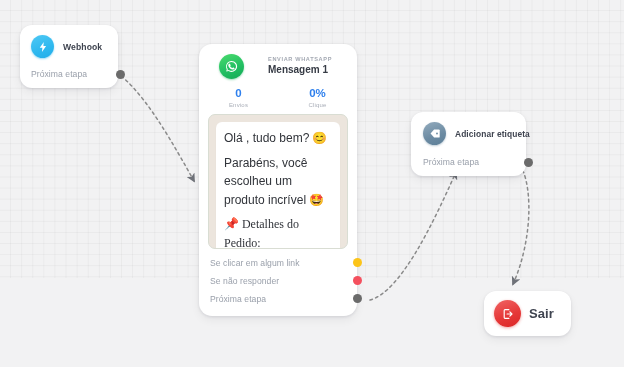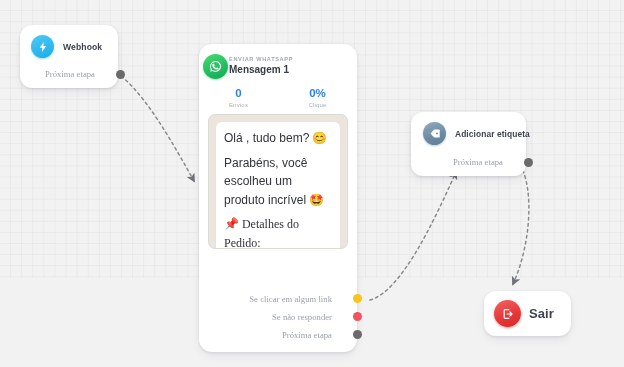--- a/index.html
+++ b/index.html
@@ -63,24 +63,23 @@
     font-size: 9.5px;
     color: #3f4450;
     font-weight: bold;
     letter-spacing: .1px;
     white-space: nowrap;
   }
 
   .port-row {
     display: flex;
     align-items: center;
-    justify-content: flex-end;
-    gap: 21px;
+    justify-content: space-between;
+    gap: 12px;
     position: relative;
-    font-family: Liberation Serif, serif;
   }
   .port-label {
     font-size: 8.6px;
     color: #9aa0ab;
     white-space: nowrap;
     letter-spacing: .05px;
   }
   .port-dot {
     width: 9px;
     height: 9px;
@@ -111,22 +110,22 @@
     left: 199px;
     top: 44px;
     width: 158px;
     padding: 0;
     border-radius: 13px;
     overflow: visible;
   }
   #wa-head {
     display: flex;
     align-items: center;
-    gap: 1px;
-    padding: 10px 11px 0 4px;
+    gap: 24px;
+    padding: 10px 11px 0 20px;
   }
   #wa-head .node-icon {
     width: 25px; height: 25px;
     background: linear-gradient(160deg, #4adb6d 0%, #23c063 55%, #12a955 100%);
     box-shadow: 0 1px 2px rgba(18,169,85,.40);
   }
   .wa-kicker {
     font-size: 5.6px;
     letter-spacing: .65px;
     color: #a3a8b2;
@@ -194,21 +193,21 @@
     font-size: 12px;
     line-height: 1.55;
     color: #31343a;
     margin: 0 0 6px 0;
   }
   .wa-p:last-child { margin-bottom: 12px; font-family: Liberation Serif, serif; }
 
   #wa-ports {
     padding: 9px 11px 12px 11px;
   }
-  #wa-ports .port-row { margin-right: -16px; margin-top: 36px; }
+  #wa-ports .port-row { margin-right: -16px; }
   #wa-ports .port-row + .port-row { margin-top: 8px; }
 
   
   #node-etiqueta {
     left: 411px;
     top: 112px;
     width: 92px;
     padding: 10px 11px 9px 12px;
   }
   #node-etiqueta .node-icon {

